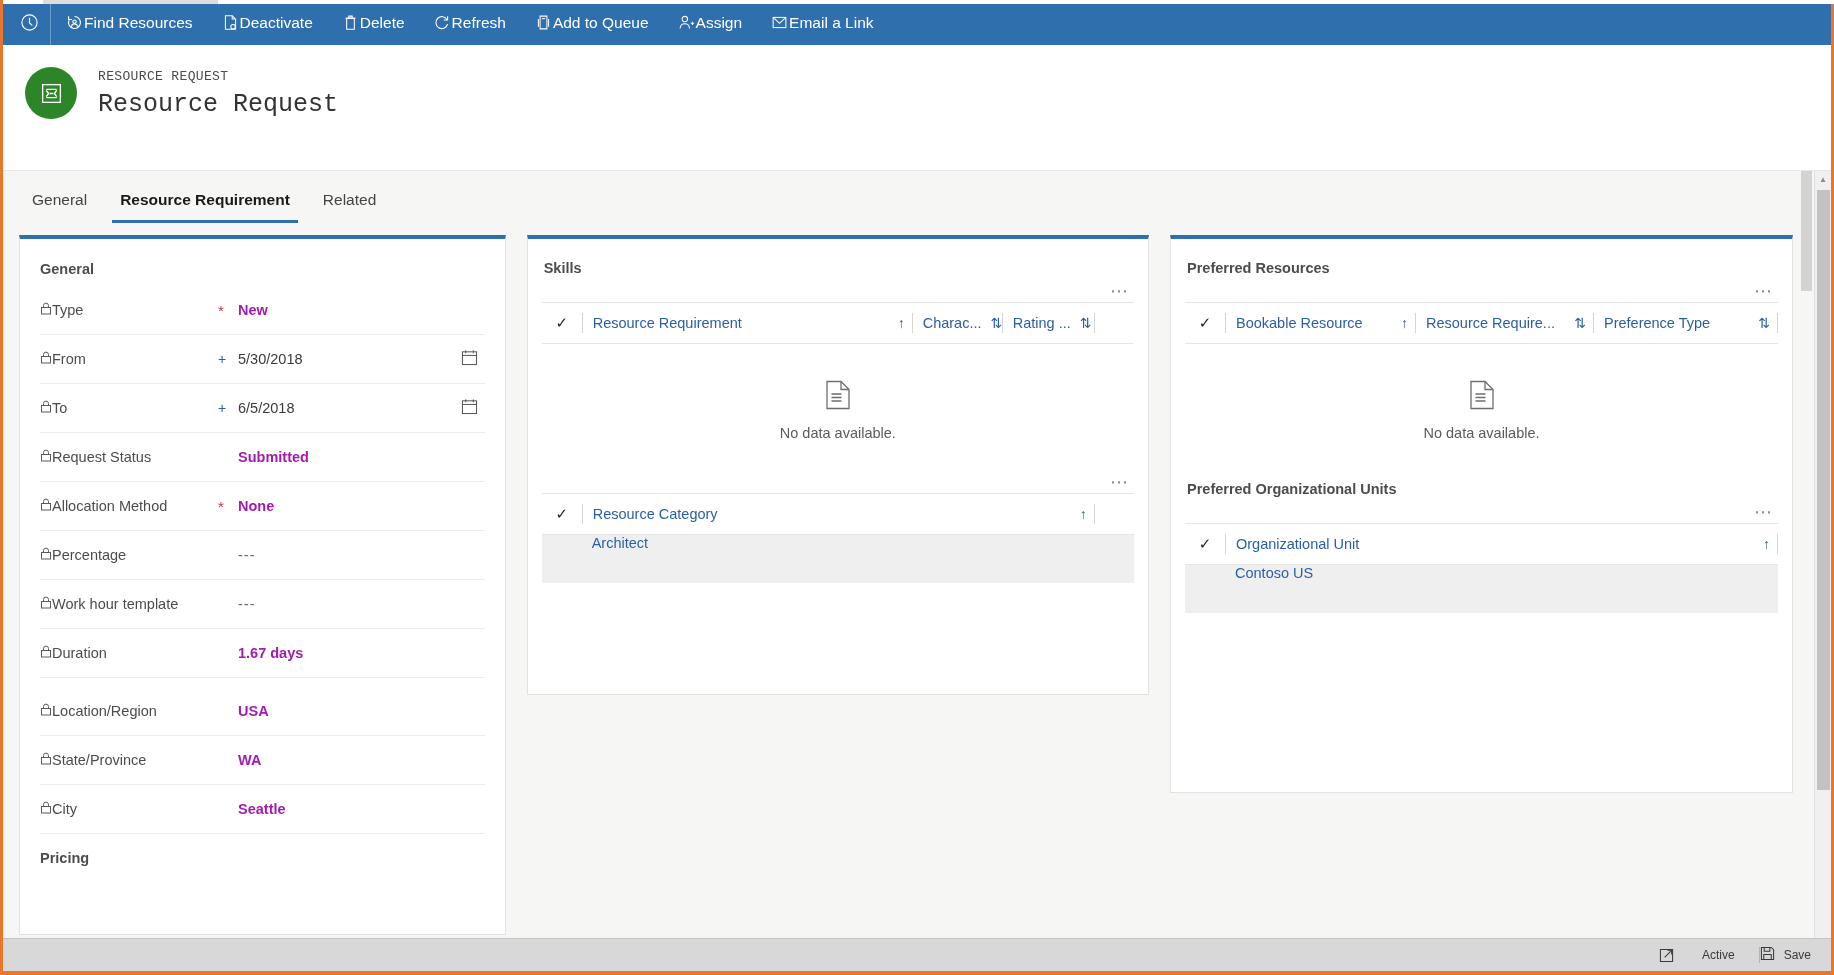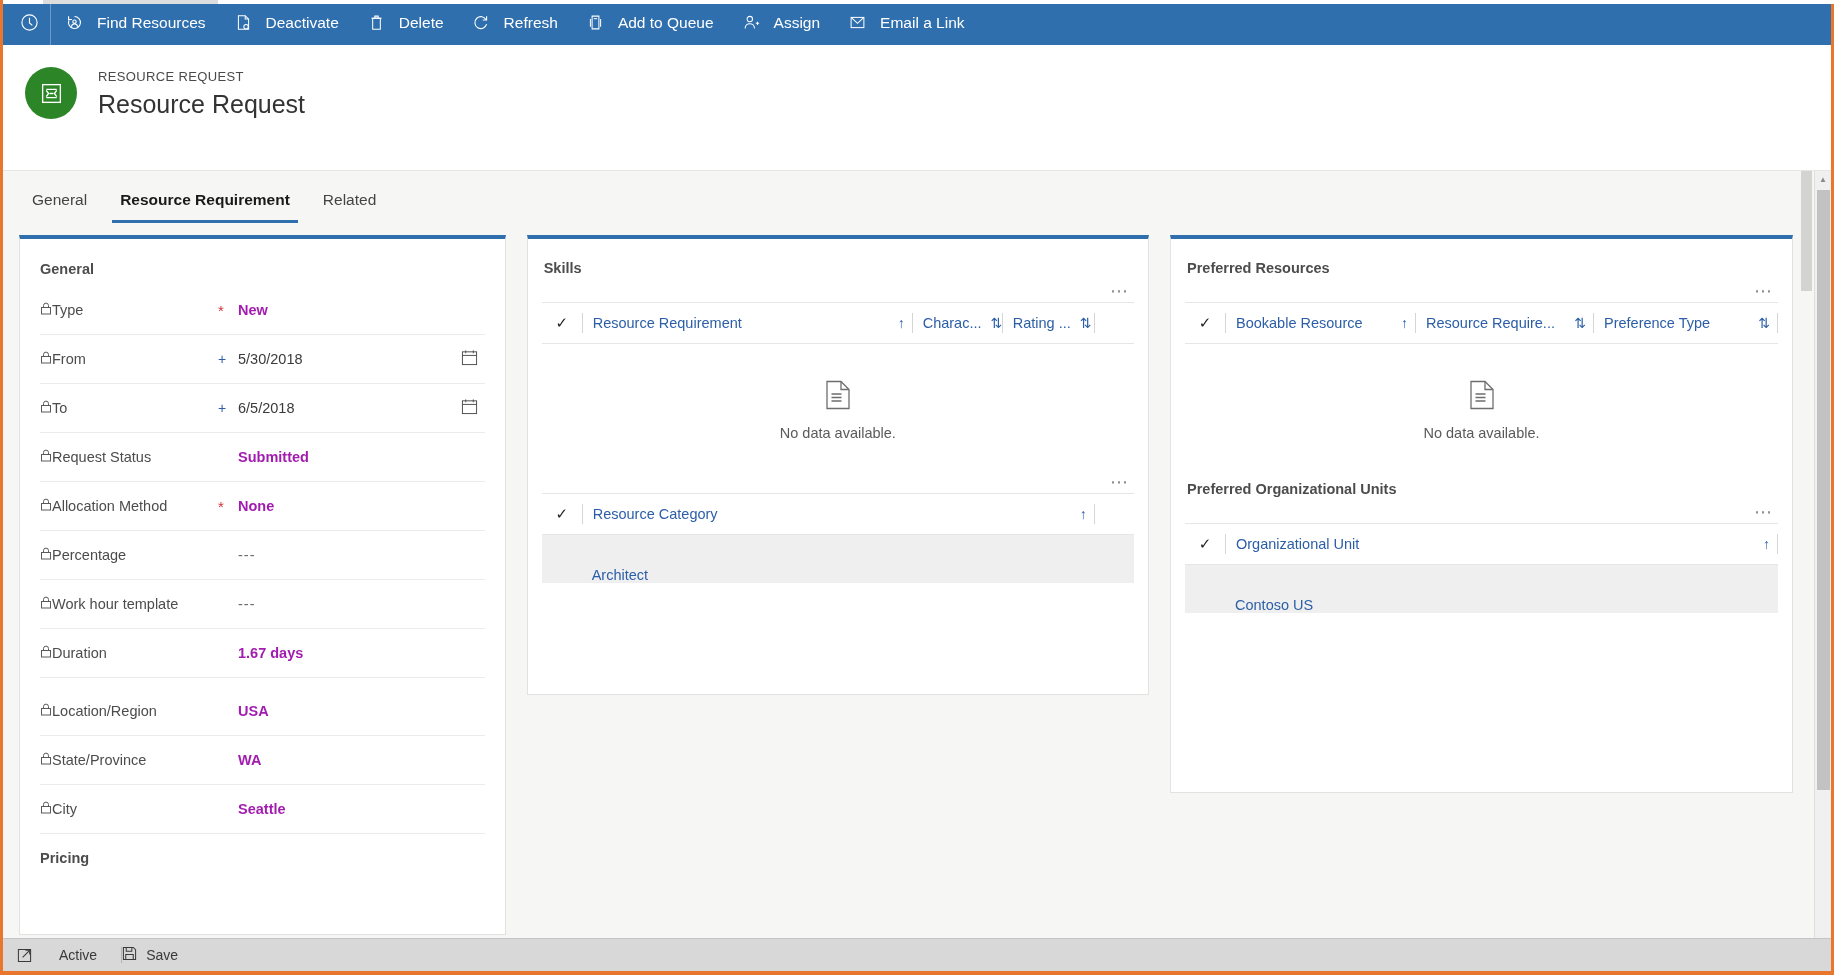--- a/index.html
+++ b/index.html
@@ -27,21 +27,21 @@
     color: #ffffff;
     padding-left: 6px;
   }
   .cmd-first {
     width: 42px; height: 45px;
     display: flex; align-items: center; justify-content: center;
     border-right: 1px solid #6d9dc7;
   }
   .cmd-btn {
     height: 45px;
-    display: flex; align-items: center; gap: 13px;
+    display: flex; align-items: center; gap: 0;
     padding: 0 14px;
     font-size: 15.5px;
     white-space: nowrap;
     cursor: default;
   }
   .cmd-ico {
     display: inline-flex; align-items: center; justify-content: center;
     width: 19px; height: 19px;
   }
   .cmd-ico svg { display: block; }
@@ -53,21 +53,21 @@
     display: flex; align-items: flex-start;
     padding: 22px 0 0 22px;
     border-bottom: 1px solid #ffffff;
   }
   .rec-avatar {
     width: 52px; height: 52px; border-radius: 50%;
     background: #2c8527;
     display: flex; align-items: center; justify-content: center;
     flex: 0 0 52px;
   }
-  .rec-titles { margin-left: 21px; padding-top: 2px; }
+  .rec-titles { margin-left: 21px; padding-top: 2px; font-family: Liberation Mono, monospace; }
   .rec-eyebrow {
     font-size: 13px; color: #4a4a4a; letter-spacing: .35px;
     text-transform: uppercase;
   }
   .rec-title {
     font-size: 25px; color: #333333; font-weight: 400; margin-top: 6px;
   }
 
   
   .body-wrap {
@@ -178,21 +178,21 @@
   .sg-edge { width: 1px; height: 20px; background: #d5d5d5; }
 
   .sg-empty {
     display: flex; flex-direction: column; align-items: center; justify-content: center;
     padding: 36px 0 26px 0;
     gap: 11px;
   }
   .sg-empty-txt { font-size: 14.5px; color: #5a5a5a; }
 
   .sg-row {
-    display: flex; align-items: flex-end;
+    display: flex; align-items: flex-start;
     height: 48px;
     margin: 0 14px;
     background: #efefef;
   }
   .sg-row .sg-cell {
     padding-left: 10px;
     color: #2b5ea7; font-size: 14.5px;
     white-space: nowrap; overflow: hidden;
   }
 
@@ -217,23 +217,23 @@
   }
   .inner-scroll .thumb {
     position: absolute; left: 2px; width: 11px; background: #d3d3d1;
   }
 
   
   .footer {
     flex: 0 0 33px;
     background: #d8d8d8;
     border-top: 1px solid #c4c4c4;
-    display: flex; align-items: center; justify-content: flex-start;
+    display: flex; align-items: center; justify-content: flex-end;
     padding: 0 14px 0 8px;
-    font-size: 14px; color: #3a3a3a;
+    font-size: 12px; color: #3a3a3a;
   }
   .footer-left { display: flex; align-items: center; gap: 0; }
   .foot-ico { display: flex; align-items: center; justify-content: center; width: 26px; }
   .foot-status { padding: 0 24px 0 22px; border-right: 1px solid #b4b4b4; line-height: 16px; }
   .footer-right { display: flex; align-items: center; gap: 9px; padding-right: 6px; }
 
   .topstrip { position: absolute; top: 0; left: 0; width: 1834px; height: 4px; background: #ffffff; }
   .topstrip .tab-ghost { position: absolute; top: 0; left: 40px; width: 175px; height: 4px; background: #dddddd; }
 </style>
 </head>

